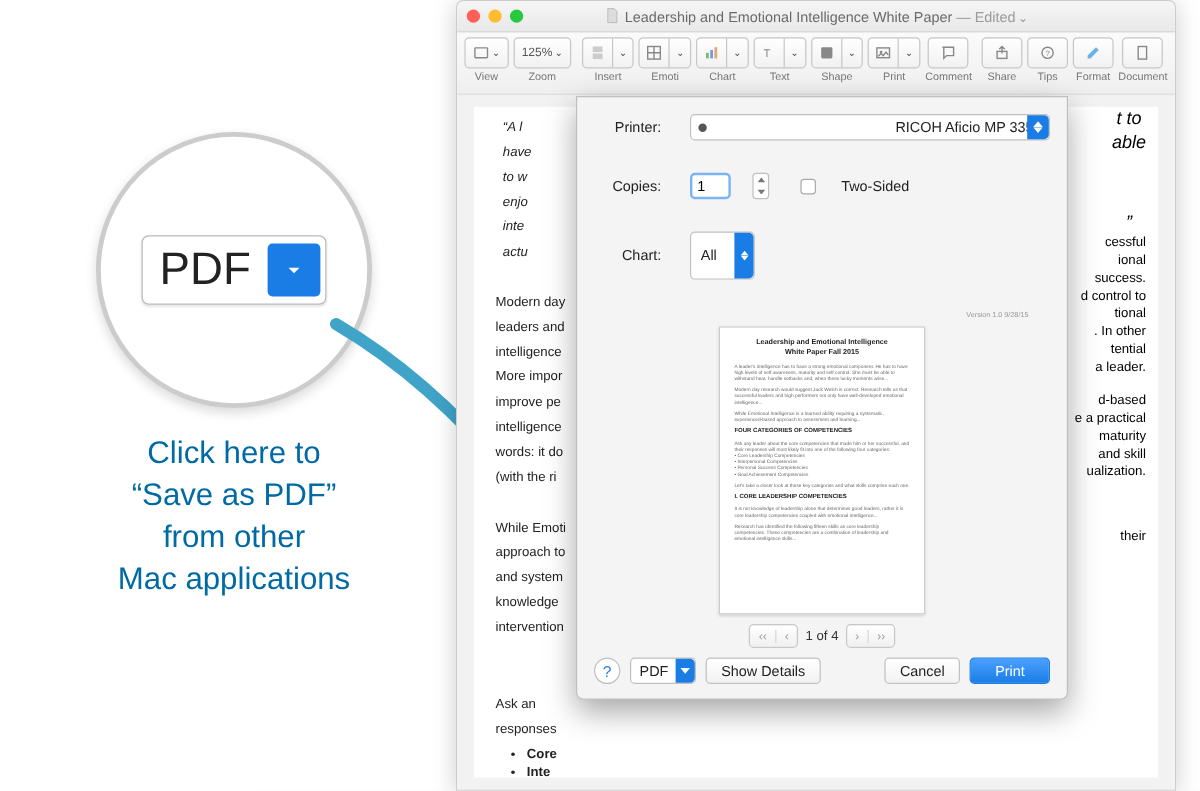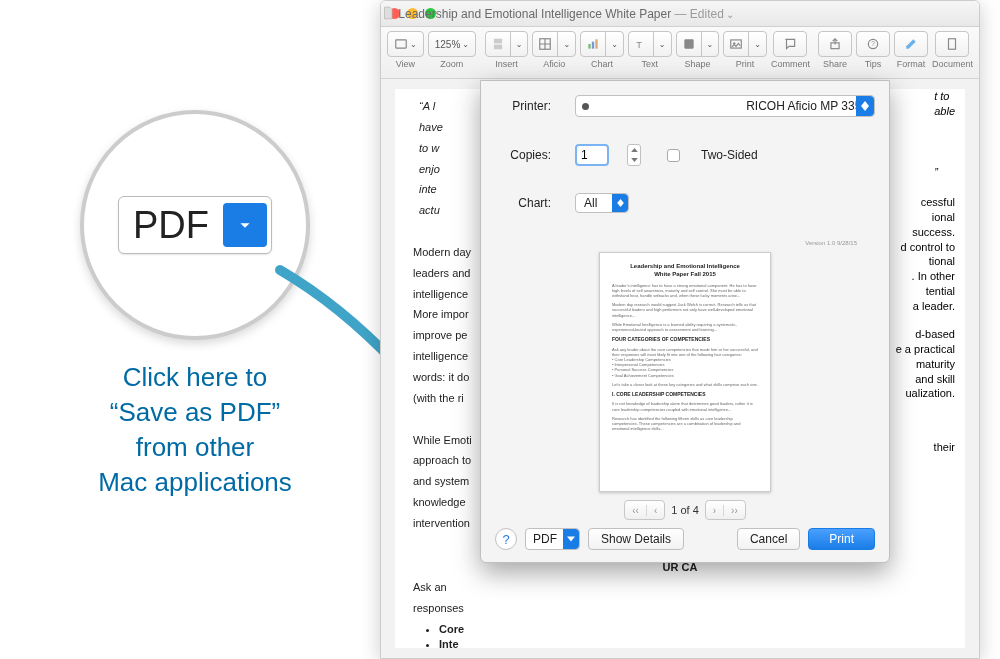--- a/index.html
+++ b/index.html
@@ -18,21 +18,21 @@
   .arrow { position: absolute; left: 270px; top: 260px; pointer-events:none; }
 
   
   .window { position: absolute; left: 380px; top: 0; width: 600px; height: 659px; background: #fff; border: 1px solid #ccc; border-radius: 6px 6px 0 0; box-shadow: 0 4px 20px rgba(0,0,0,.2); overflow: hidden; }
   .titlebar { height: 26px; background: linear-gradient(#f6f6f6,#e8e8e8); border-bottom: 1px solid #d0d0d0; display: flex; align-items: center; padding: 0 8px; position: relative; }
   .traffic { display: flex; gap: 7px; }
   .traffic span { width: 11px; height: 11px; border-radius: 50%; }
   .t-close { background: #ff5f57; }
   .t-min { background: #febc2e; }
   .t-max { background: #28c840; }
-  .titlebar .title { position: absolute; left: 0; right: 0; font-size: 12px; color: #6a6a6a; }
+  .titlebar .title { position: absolute; left: 0; right: 0; text-align: center; font-size: 12px; color: #6a6a6a; }
   .titlebar .title .edited { color: #9a9a9a; }
   .titlebar .chevtiny { color:#9a9a9a; font-size:10px; margin-left:2px;}
 
   
   .toolbar { height: 52px; background: linear-gradient(#fafafa,#efefef); border-bottom: 1px solid #d4d4d4; display: flex; align-items: flex-start; gap: 4px; padding: 4px 6px 0; font-size: 9px; color: #777;}
   .tb-group { display: flex; flex-direction: column; align-items: center; gap:2px; }
   .tb-btn { height: 26px; background: linear-gradient(#fff,#f1f1f1); border: 1px solid #c6c6c6; border-radius: 4px; display: flex; align-items: center; justify-content: center; padding: 0 6px; min-width:34px; font-size:10px; color:#555;}
   .tb-btn.split { padding:0; }
   .tb-btn.split .seg { padding:0 5px; border-right:1px solid #c6c6c6; height:100%; display:flex; align-items:center;}
   .tb-btn.split .seg:last-child { border-right:none;}
@@ -53,21 +53,21 @@
   .pd-row { display:flex; align-items:center; margin-bottom:27px;gap:16px; }
   .pd-label { width:56px; text-align:right; margin-right:8px; font-size:12px; }
   .pd-select { flex:1; display:flex; align-items:center; background:#fff; border:1px solid #c0c0c0; border-radius:4px; height:22px; padding:0 6px; position:relative;justify-content:space-between; }
   .pd-select .cap { position:absolute; right:0; top:0; bottom:0; width:18px; background:#1a7de6; border-radius:0 4px 4px 0; display:flex; flex-direction:column; align-items:center; justify-content:center; }
   .pd-select .cap svg { width:8px; height:5px; fill:#fff; }
   .pd-input { width:34px; height:22px; border:2.5px solid #7bb4f5; border-radius:4px; padding:0 4px; font-size:12px; background:#fff; text-align:left; margin-right:2px;}
   .pd-stepper { width:14px; height:22px; border:1px solid #c0c0c0; border-radius:3px; background:#fff; display:flex; flex-direction:column; margin-right:10px;}
   .pd-stepper div{flex:1; display:flex;align-items:center;justify-content:center;}
   .pd-stepper svg{width:7px;height:4px;fill:#777;}
   .pd-check { width:13px;height:13px; border:1px solid #aaa; border-radius:3px; background:#fff; margin-right:5px;}
-  .pd-pages-sel { display:inline-flex; align-items:center; background:#fff; border:1px solid #c0c0c0; border-radius:4px; height:20px; padding:0 20px 0 8px; position:relative; width:54px;}
+  .pd-pages-sel { display:inline-flex; align-items:center; background:#fff; border:1px solid #c0c0c0; border-radius:4px; height:40px; padding:0 20px 0 8px; position:relative; width:54px;}
   .pd-pages-sel .cap { position:absolute; right:0; top:0; bottom:0; width:16px; background:#1a7de6; border-radius:0 4px 4px 0; display:flex; flex-direction:column; align-items:center; justify-content:center;}
   .pd-pages-sel .cap svg{width:7px;height:4px;fill:#fff;}
 
   .preview { margin: 6px auto 4px; width: 190px; }
   .preview-page { width:172px; height:240px; background:#fff; border:1px solid #ccc; box-shadow:0 1px 3px rgba(0,0,0,.2); margin:0 auto; padding:10px 12px; font-size:4px; color:#666; line-height:1.3; overflow:hidden;}
   .preview-page .pvtitle { text-align:center; font-weight:bold; font-size:6px; color:#222; margin-bottom:4px;}
   .preview-page .pvblock { margin:4px 0; }
   .preview-page .pvh { font-weight:bold; font-size:5px; color:#222; }
 
   .pagenav { display:flex; align-items:center; justify-content:center; gap:6px; margin:8px 0 4px; font-size:11px; color:#333;}
@@ -165,21 +165,21 @@
       <div class="tb-btn split">
           <span class="seg">
             <svg class="ic" viewBox="0 0 24 24">
               <rect x="3" y="3" width="18" height="18" fill="none" stroke="#888" stroke-width="2"></rect>
               <line x1="3" y1="12" x2="21" y2="12" stroke="#888" stroke-width="2"></line>
               <line x1="12" y1="3" x2="12" y2="21" stroke="#888" stroke-width="2"></line>
             </svg>
           </span>
           <span class="seg" style="font-size:8px">⌄</span>
         </div>
-      <span>Aficio</span>
+      <span>Emoti</span>
     </div>
     <div class="tb-group">
       <div class="tb-btn split">
           <span class="seg">
             <svg class="ic" viewBox="0 0 24 24">
               <rect x="4" y="12" width="4" height="8" fill="#7b7"></rect>
               <rect x="10" y="8" width="4" height="12" fill="#79d"></rect>
               <rect x="16" y="4" width="4" height="16" fill="#da7"></rect>
             </svg>
           </span>
@@ -297,21 +297,21 @@
       <ul class="list">
         <li>Core</li>
         <li>Inte</li>
 
       </ul>
       
       
       
     </div>
 
-    <div style="position:absolute; right:24px; top:10px; font-size:11px; font-style:italic; text-align:left; line-height:1.35;">
+    <div style="position:absolute; right:24px; top:10px; font-size:15px; font-style:italic; text-align:center; line-height:1.35;">
       <div>t to</div>
       <div>able</div>
       <div style="height:46px"></div>
       <div>”</div>
     </div>
     <div style="position:absolute; right:24px; top:116px; font-size:11px; text-align:right; line-height:1.35;">
       <div>cessful</div>
       <div>ional</div>
       <div>success.</div>
       <div>d control to</div>

